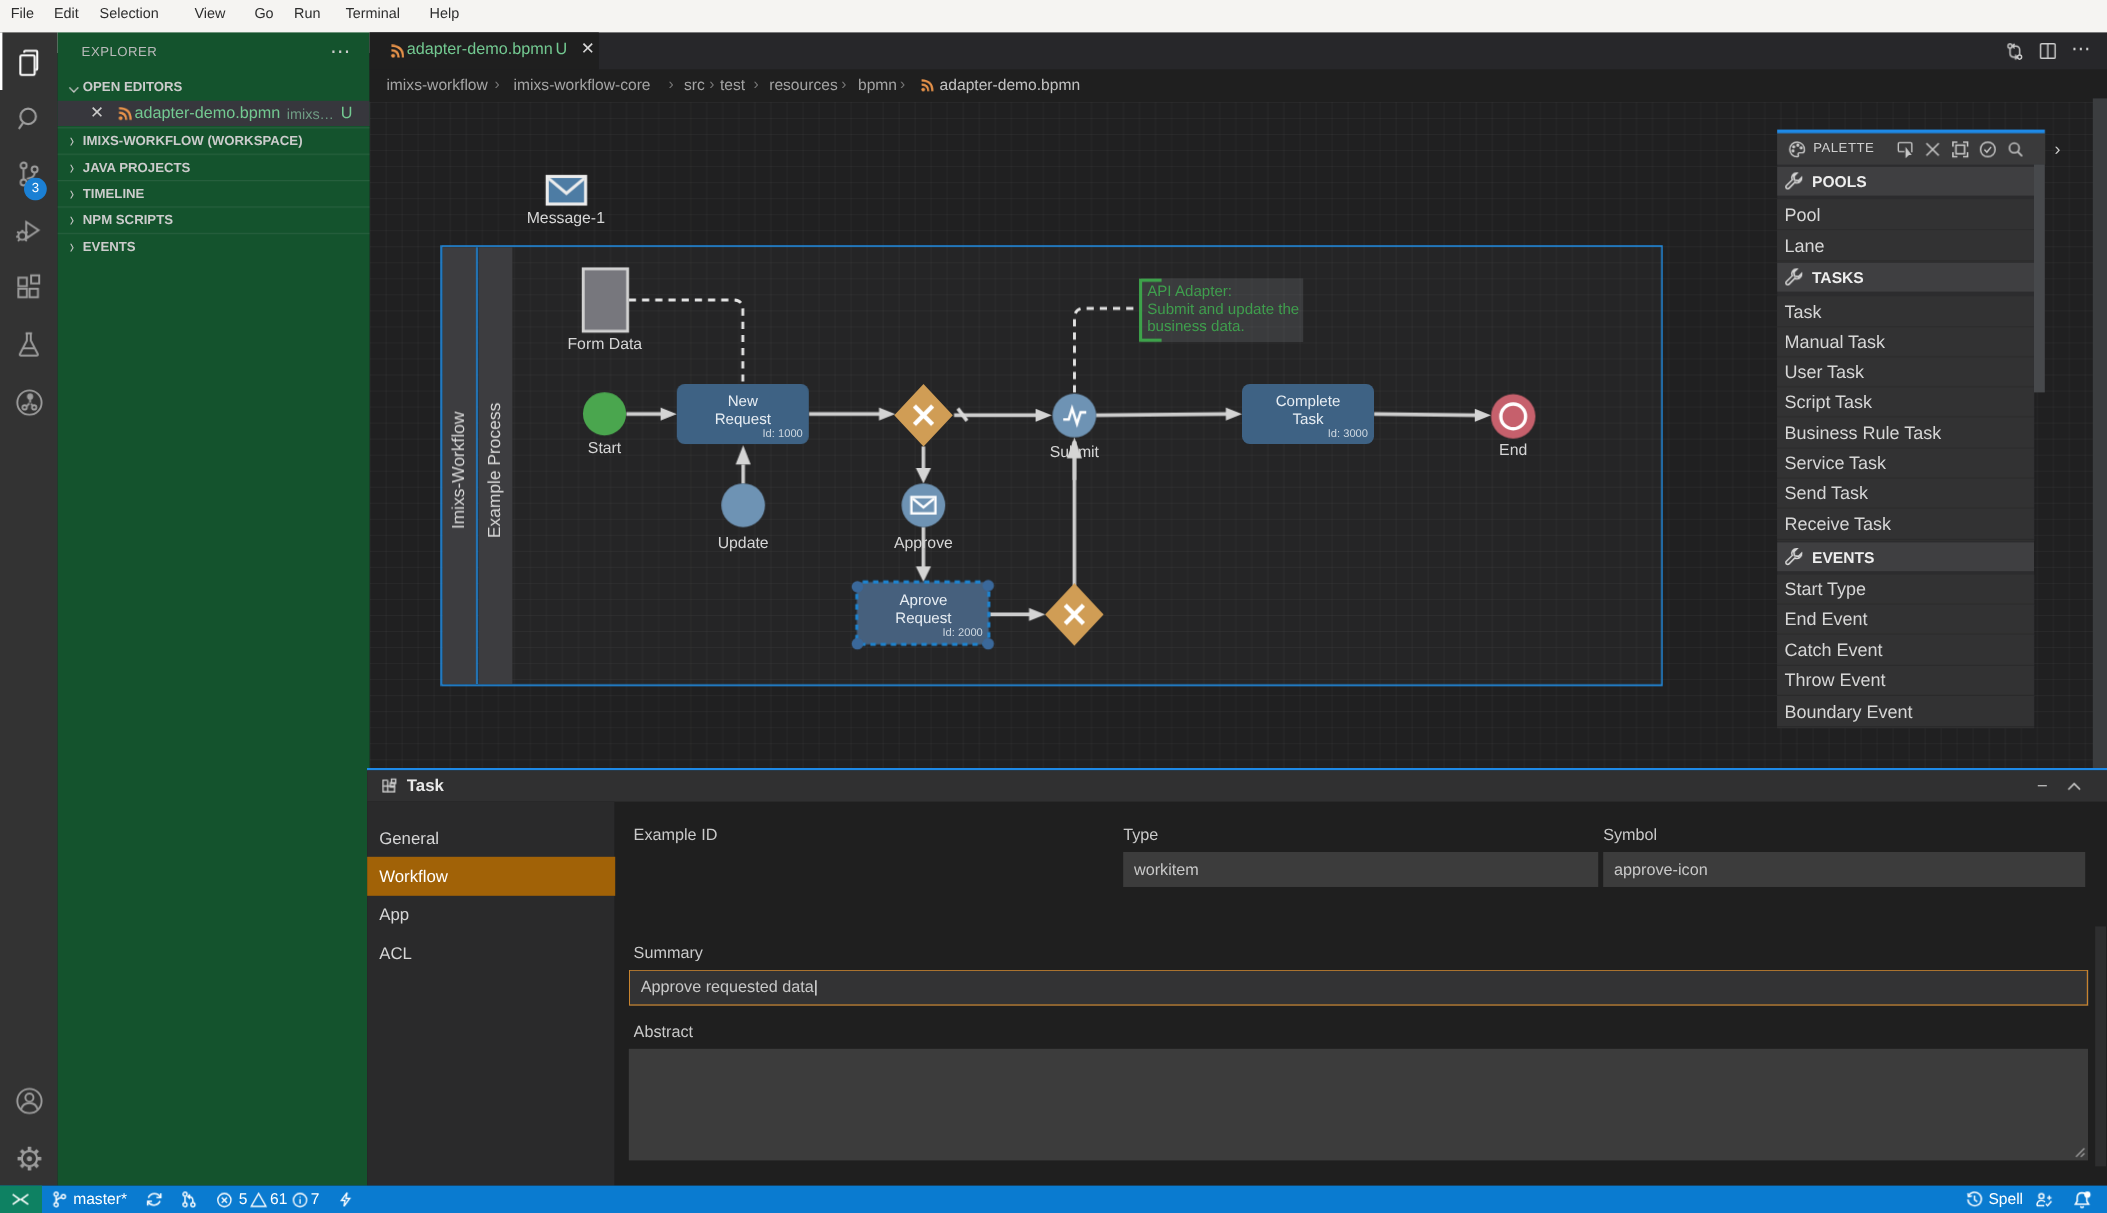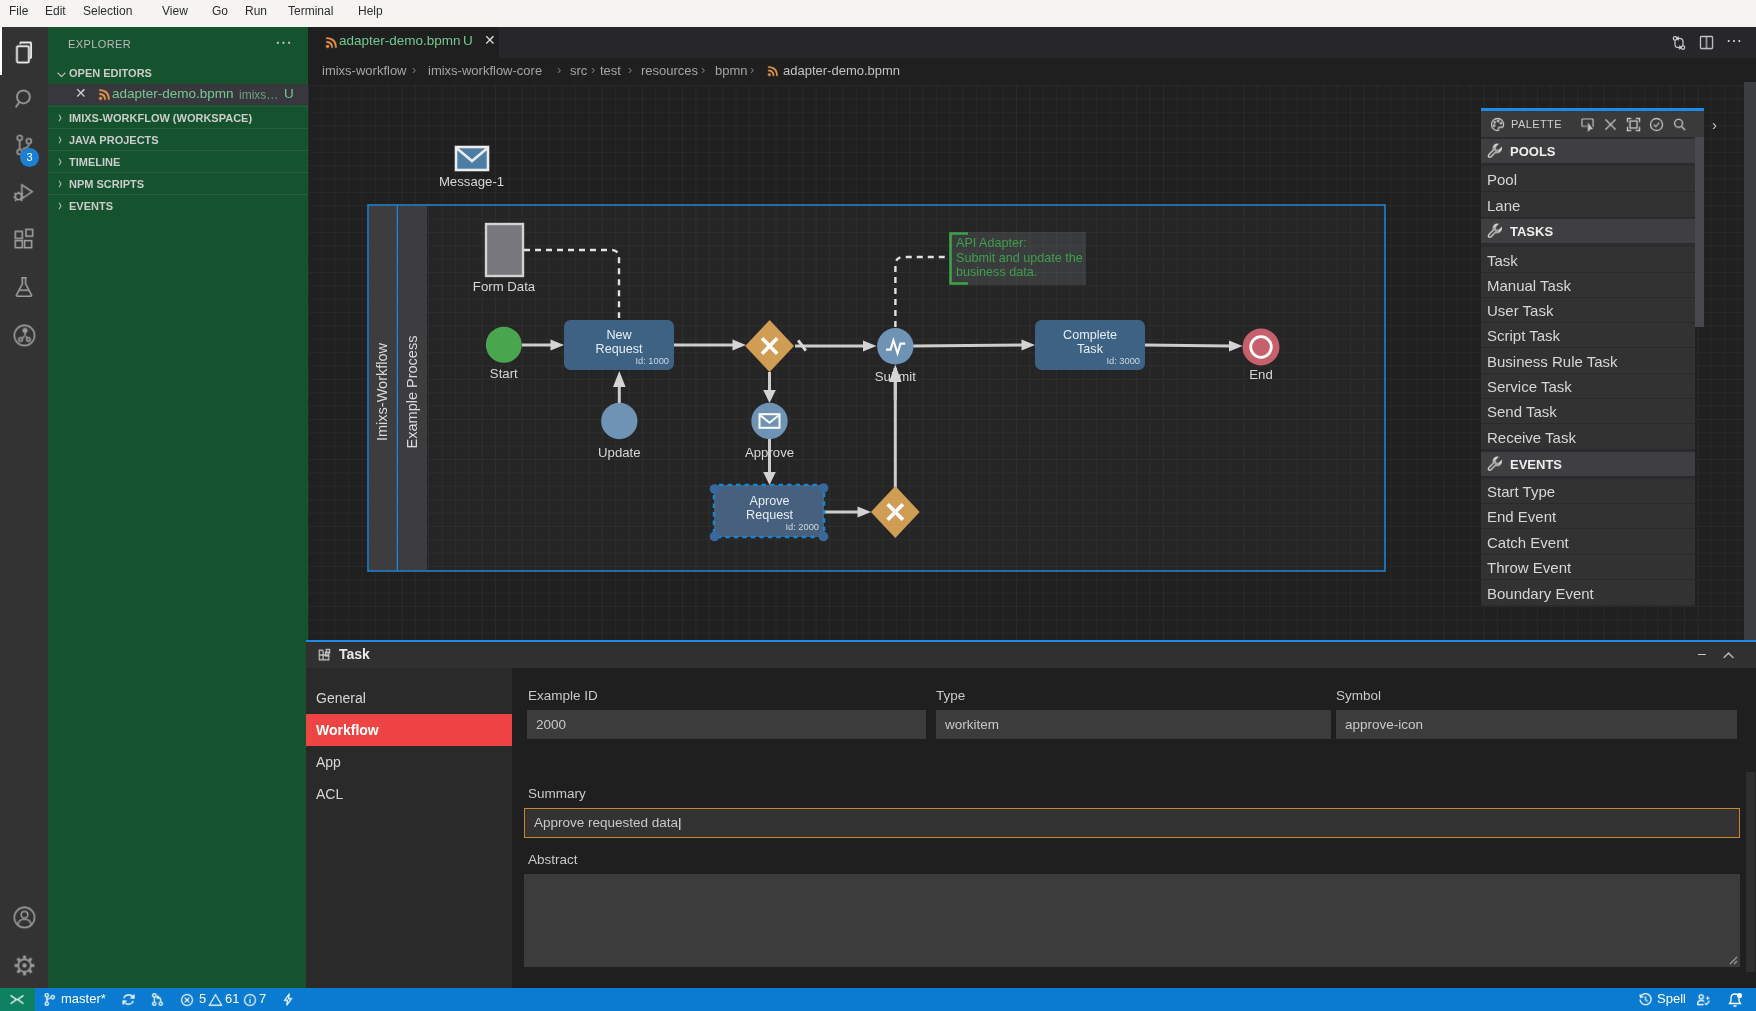--- a/index.html
+++ b/index.html
@@ -443,26 +443,25 @@
       <rect x="10.5" y="1.5" width="4" height="4"></rect>
     </svg>
     <span style="position:absolute;left:33px;top:4px;font-weight:bold;font-size:14px;color:#e9e9e9">Task</span>
     <span style="position:absolute;left:1392px;top:3px;color:#cccccc;font-size:14px">–</span>
     <svg style="position:absolute;left:1416px;top:7px" width="13" height="13" viewBox="0 0 16 16" fill="none" stroke="#cccccc" stroke-width="1.6">
       <path d="M2 11 L8 5 L14 11"></path>
     </svg>
   </div>
   <div id="pnav">
     <div class="navitem" style="top:14px">General</div>
-    <div class="navitem" style="top:46px;background:#ef4444;font-weight:bold;color:#ffffff">Workflow</div>
+    <div class="navitem" style="top:46px;background:#a16207;font-weight:normal;color:#ffffff">Workflow</div>
     <div class="navitem" style="top:78px">App</div>
     <div class="navitem" style="top:110px">ACL</div>
   </div>
   <div class="field-label" style="left:222px;top:46px">Example ID</div>
-  <div class="field-input" style="left:221px;top:68px;width:399px">2000</div>
   <div class="field-label" style="left:630px;top:46px">Type</div>
   <div class="field-input" style="left:630px;top:68px;width:395px">workitem</div>
   <div class="field-label" style="left:1030px;top:46px">Symbol</div>
   <div class="field-input" style="left:1030px;top:68px;width:401px">approve-icon</div>
   <div class="field-label" style="left:222px;top:144px">Summary</div>
   <div class="field-input" style="left:218px;top:166px;width:1216px;height:30px;line-height:27px;background:#333334;border:1.5px solid #c8842f">Approve requested data<span style="color:#e8e8e8">|</span></div>
   <div class="field-label" style="left:222px;top:210px">Abstract</div>
   <div style="position:absolute;left:218px;top:232px;width:1216px;height:93px;background:#3c3c3c">
     <svg style="position:absolute;right:2px;bottom:2px" width="10" height="10" viewBox="0 0 10 10" stroke="#9a9a9a" stroke-width="1.2">
       <path d="M2 9 L9 2 M6 9 L9 6"></path>

